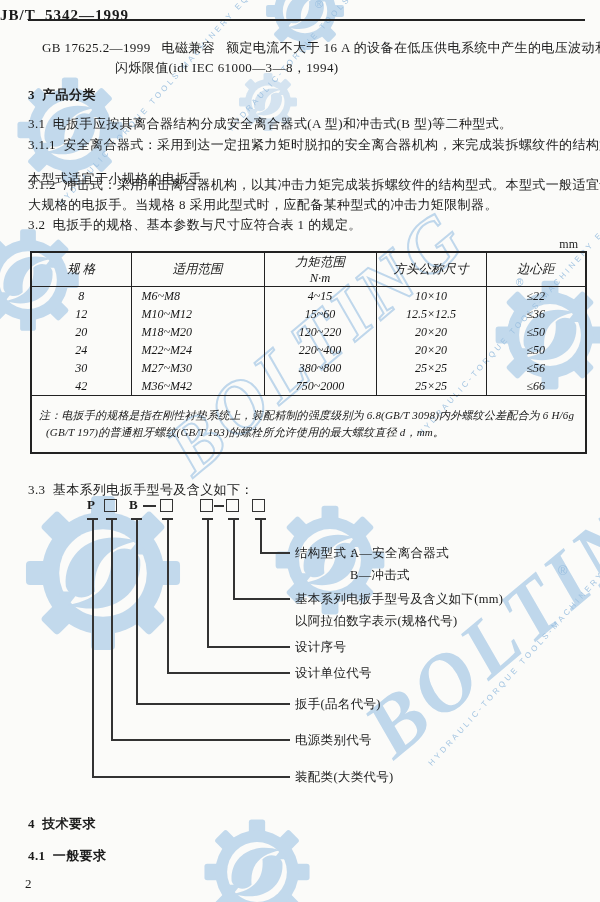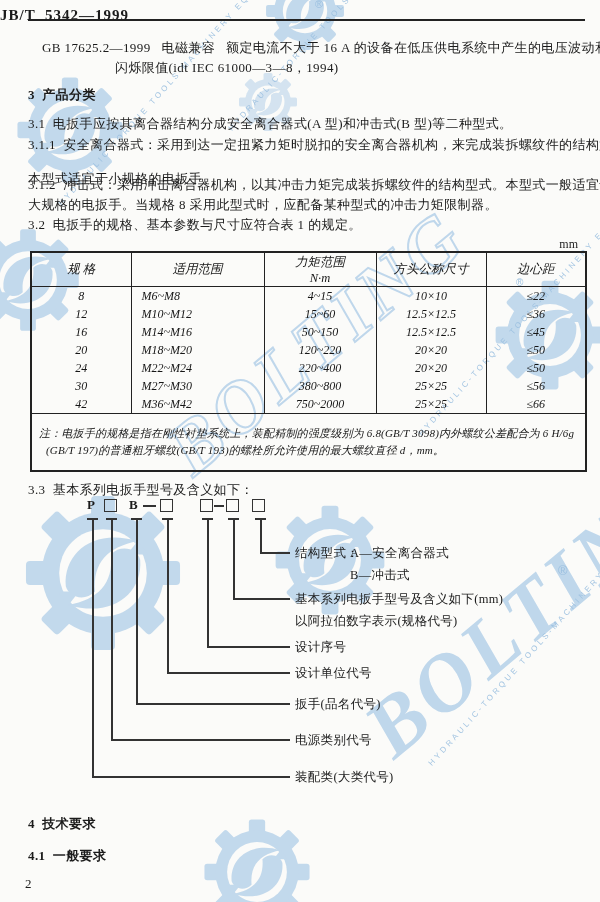--- a/index.html
+++ b/index.html
@@ -163,27 +163,20 @@
         <td>≤22</td>
       </tr>
       <tr class="dr">
         <td>12</td>
         <td class="lft">M10~M12</td>
         <td>15~60</td>
         <td>12.5×12.5</td>
         <td>≤36</td>
       </tr>
       <tr class="dr">
-        <td>16</td>
-        <td class="lft">M14~M16</td>
-        <td>50~150</td>
-        <td>12.5×12.5</td>
-        <td>≤45</td>
-      </tr>
-      <tr class="dr">
         <td>20</td>
         <td class="lft">M18~M20</td>
         <td>120~220</td>
         <td>20×20</td>
         <td>≤50</td>
       </tr>
       <tr class="dr">
         <td>24</td>
         <td class="lft">M22~M24</td>
         <td>220~400</td>

